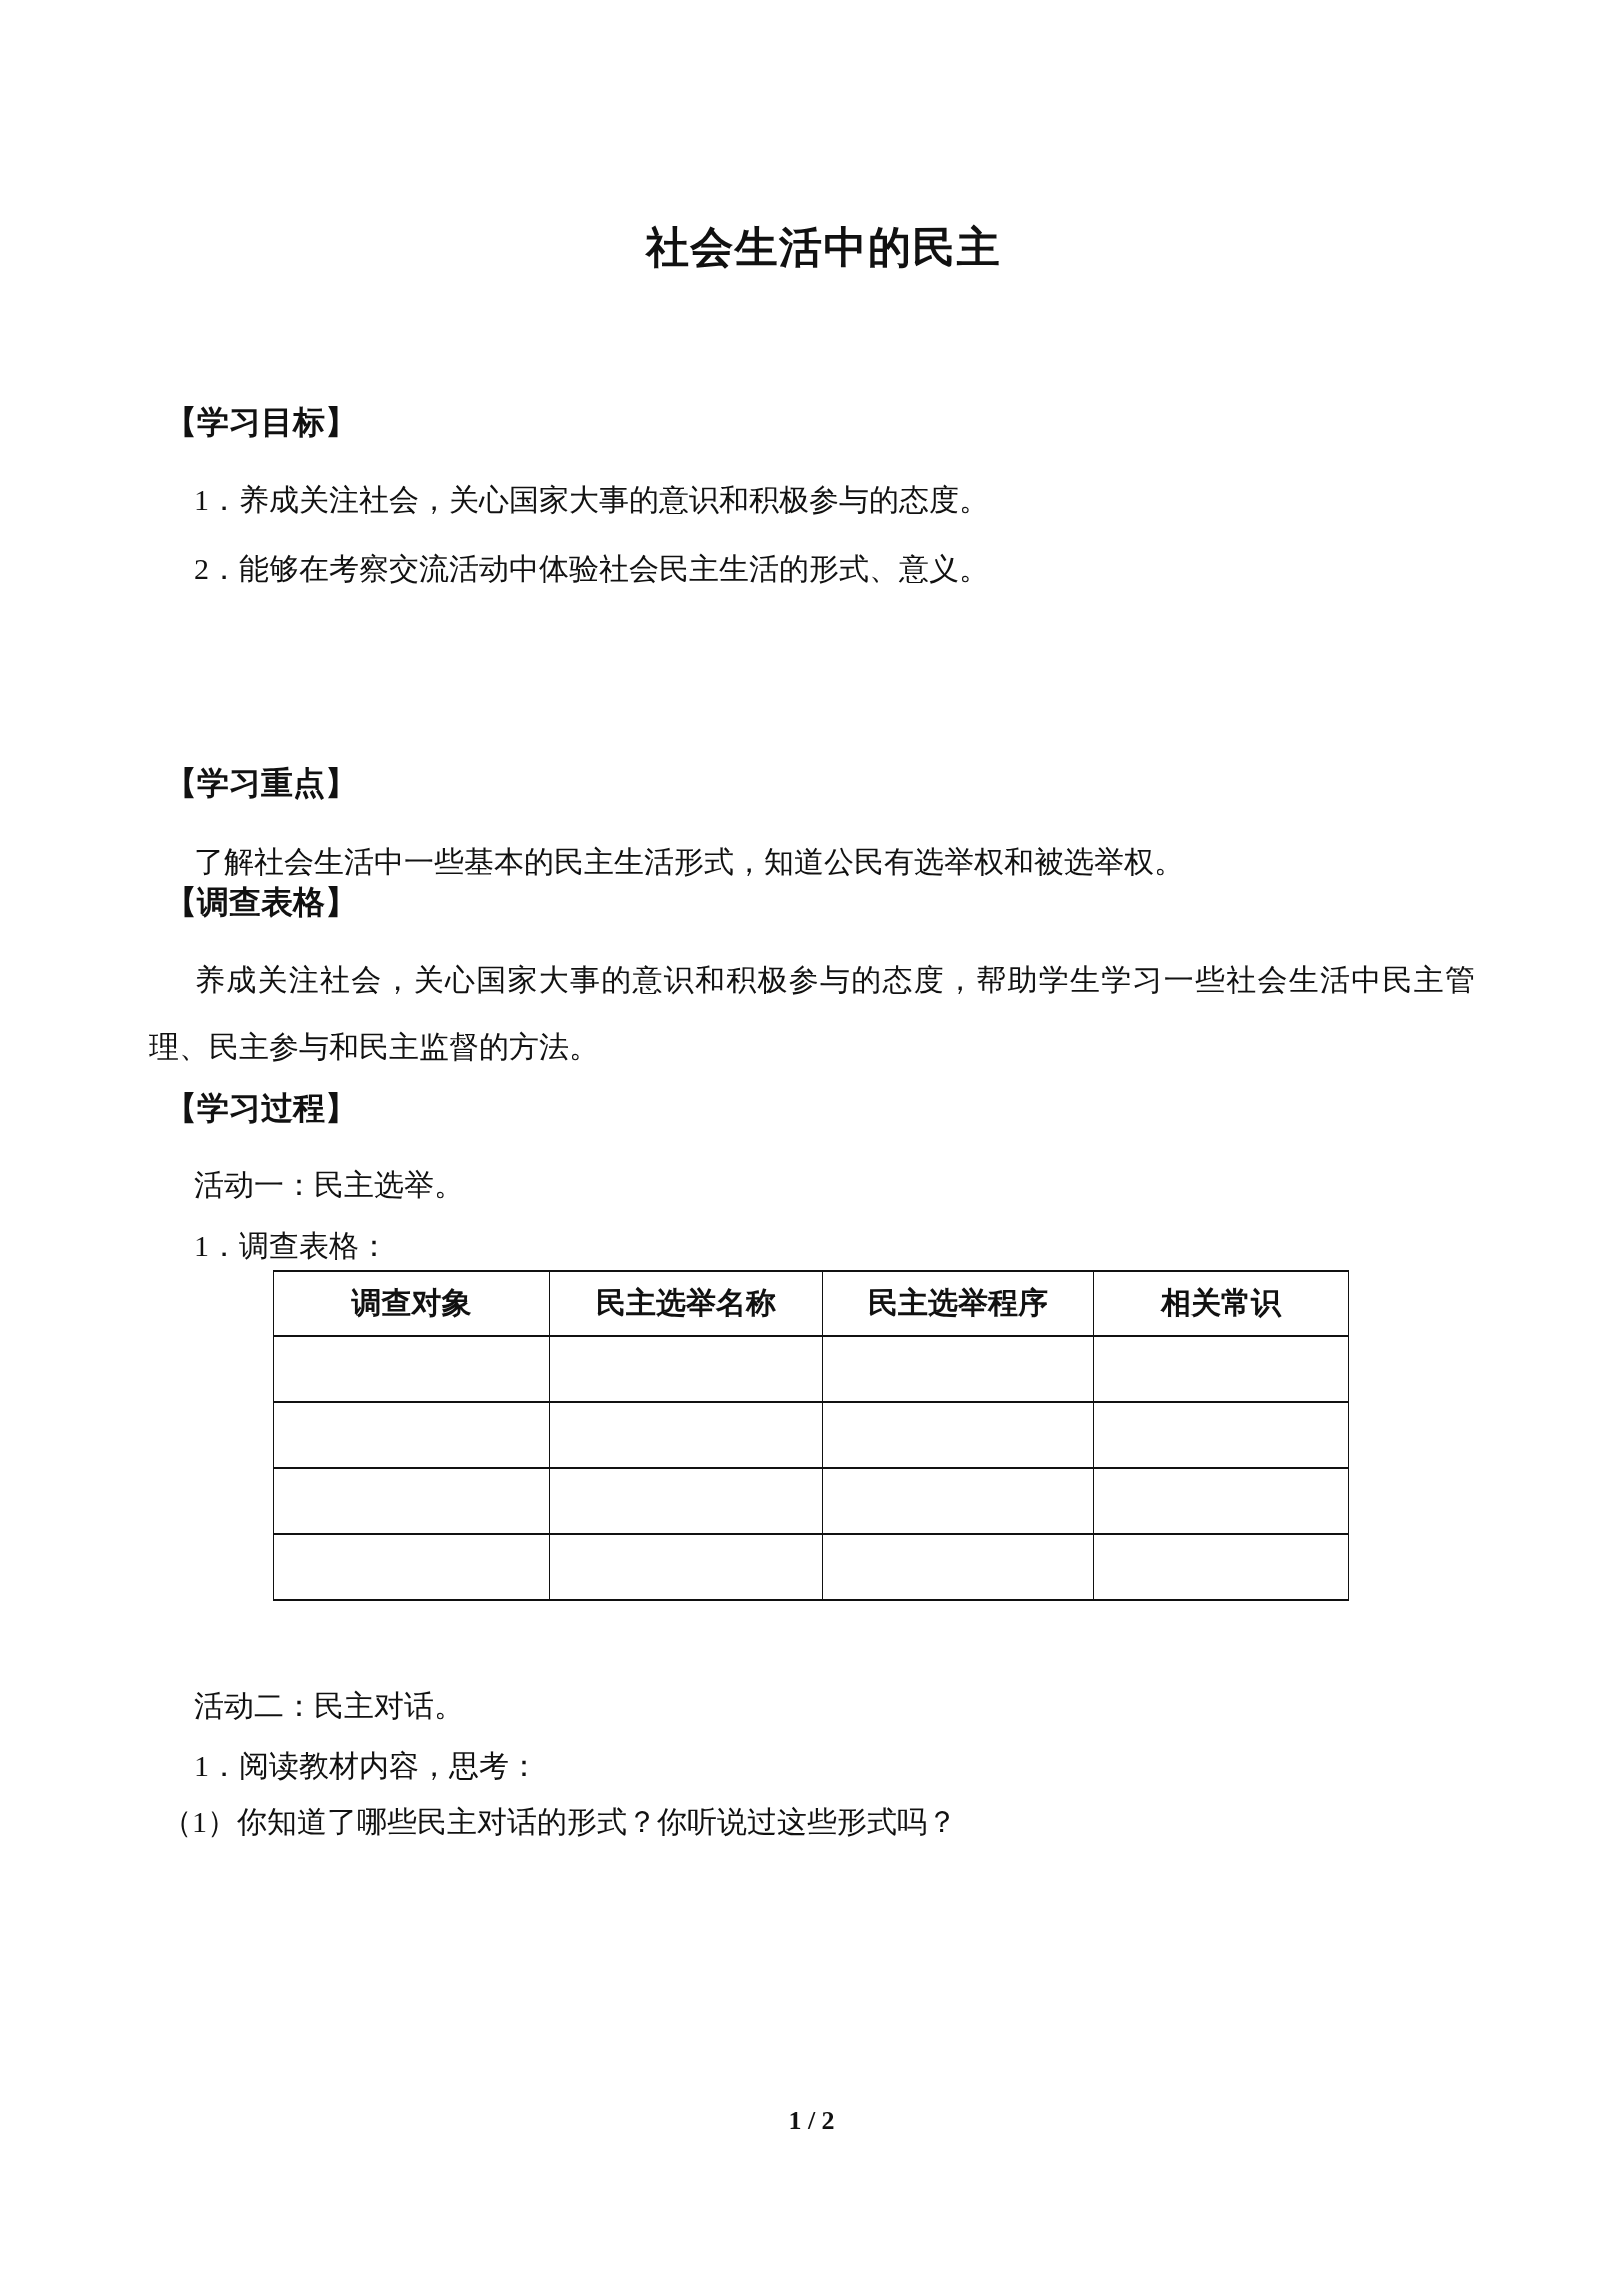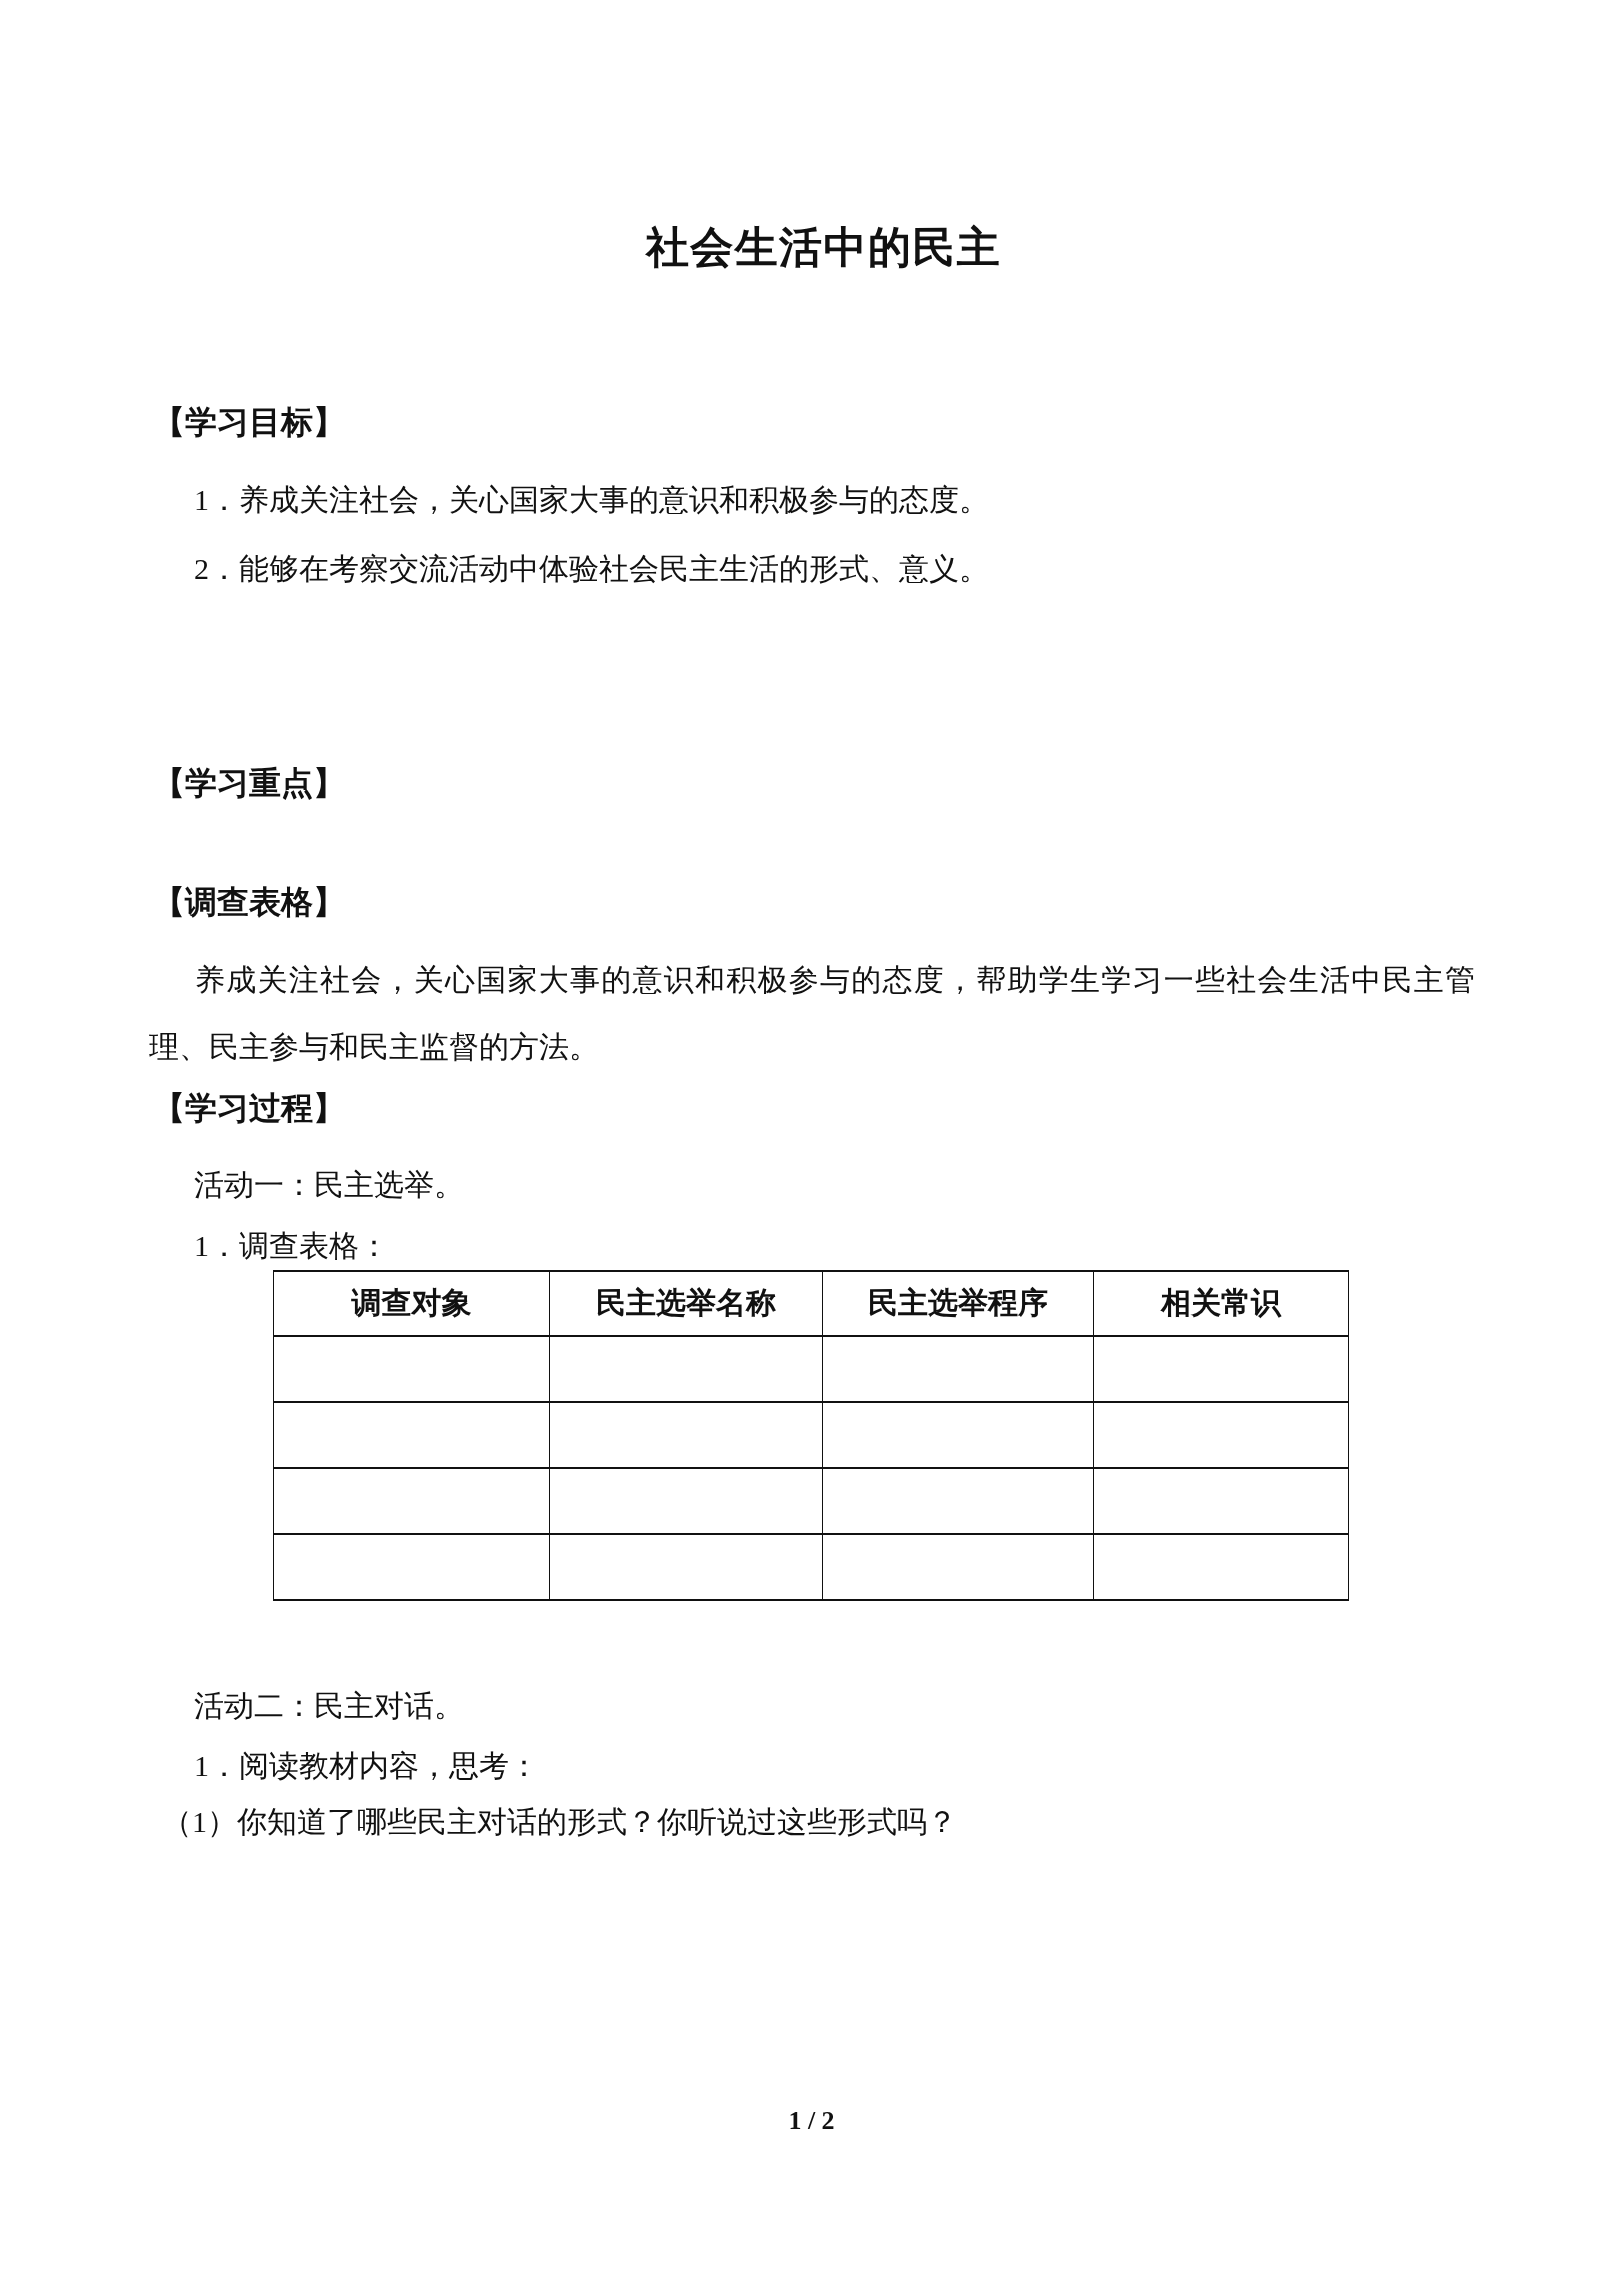--- a/index.html
+++ b/index.html
@@ -23,21 +23,21 @@
     width: 1623px;
     margin: 12px;
     text-align: center;
     font-size: 43px;
     font-weight: bold;
     line-height: 1;
     letter-spacing: 1.4px;
   }
   .sec-heading {
     position: absolute;
-    left: 153px;
+    left: 165px;
     font-size: 32px;
     font-weight: bold;
     line-height: 1;
   }
   .body-line {
     position: absolute;
     left: 194px;
     font-size: 30px;
     font-weight: normal;
     line-height: 1;
@@ -96,20 +96,21 @@
 
 <div class="page">
 
   <h1 class="doc-title">社会生活中的民主</h1>
 
   <div class="sec-heading" style="top:406px">【学习目标】</div>
   <div class="body-line" style="top:485px">1．养成关注社会，关心国家大事的意识和积极参与的态度。</div>
   <div class="body-line" style="top:554px">2．能够在考察交流活动中体验社会民主生活的形式、意义。</div>
 
   <div class="sec-heading" style="top:767px">【学习重点】</div>
+  <div class="body-line" style="top:847px">了解社会生活中一些基本的民主生活形式，知道公民有选举权和被选举权。</div>
 
   <div class="sec-heading" style="top:886px">【调查表格】</div>
   <div class="body-par" style="top:946px">养成关注社会，关心国家大事的意识和积极参与的态度，帮助学生学习一些社会生活中民主管理、民主参与和民主监督的方法。</div>
 
   <div class="sec-heading" style="top:1092px">【学习过程】</div>
   <div class="body-line" style="top:1170px">活动一：民主选举。</div>
   <div class="body-line" style="top:1231px">1．调查表格：</div>
 
   <table class="survey-table">
     <colgroup>

